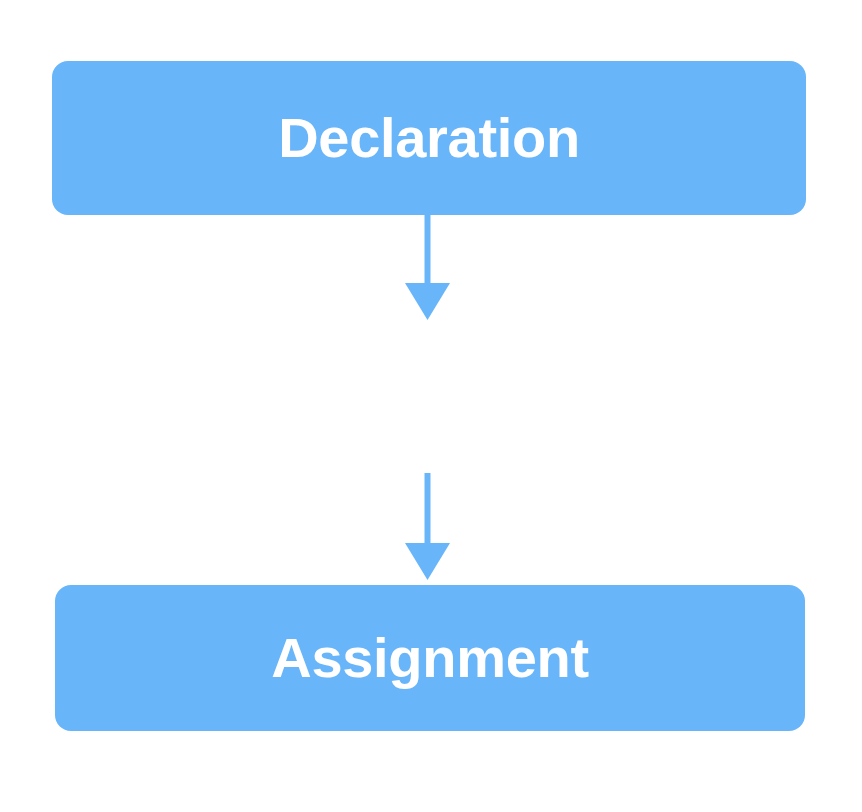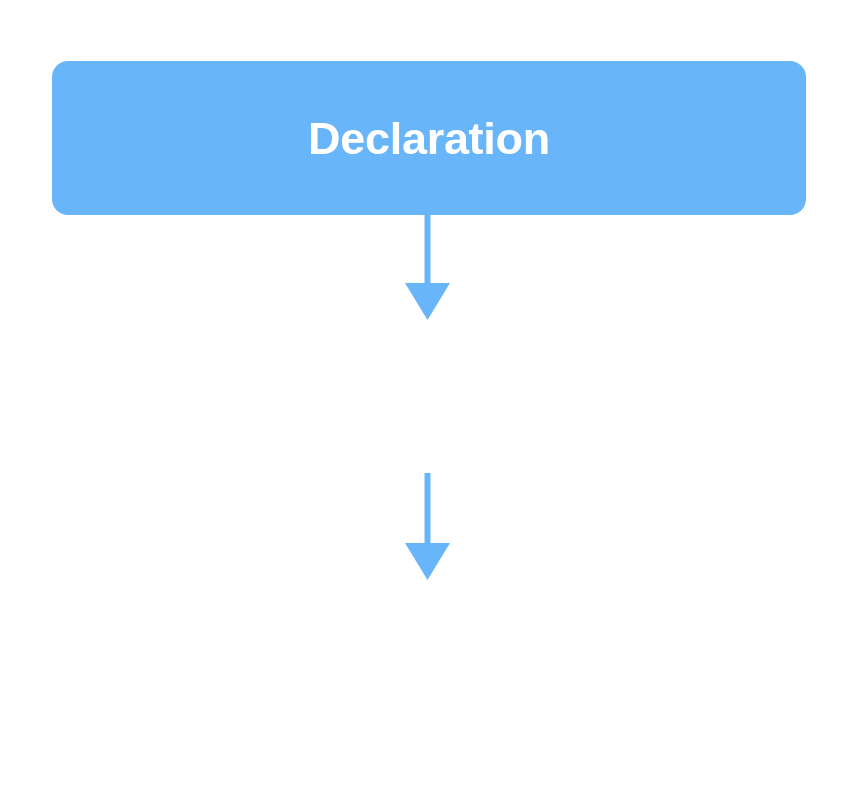--- a/index.html
+++ b/index.html
@@ -28,21 +28,21 @@
     align-items: center;
     justify-content: center;
     border-radius: 16px;
     background: #68b5fa;
     user-select: none;
   }
 
   .flow-node-label {
     color: #ffffff;
     font-family: "Liberation Sans", sans-serif;
-    font-size: 45px;
+    font-size: 56px;
     font-weight: 700;
     letter-spacing: -0.3px;
     line-height: 1;
     text-align: center;
     white-space: nowrap;
   }
 
   #node-declaration {
     left: 52px;
     top: 61px;
@@ -86,14 +86,17 @@
     <line x1="427.5" y1="215" x2="427.5" y2="290" stroke="#68b5fa" stroke-width="6"></line>
     <polygon points="405,283 450,283 427.5,320" fill="#68b5fa"></polygon>
   </svg>
 
 
   <svg class="flow-connector" viewBox="0 0 862 812" aria-hidden="true">
     <line x1="427.5" y1="473" x2="427.5" y2="550" stroke="#68b5fa" stroke-width="6"></line>
     <polygon points="405,543 450,543 427.5,580" fill="#68b5fa"></polygon>
   </svg>
 
+  <div class="flow-node" id="node-assignment">
+    <span class="flow-node-label">Assignment</span>
+  </div>
 
 </div>
 
 </body></html>

